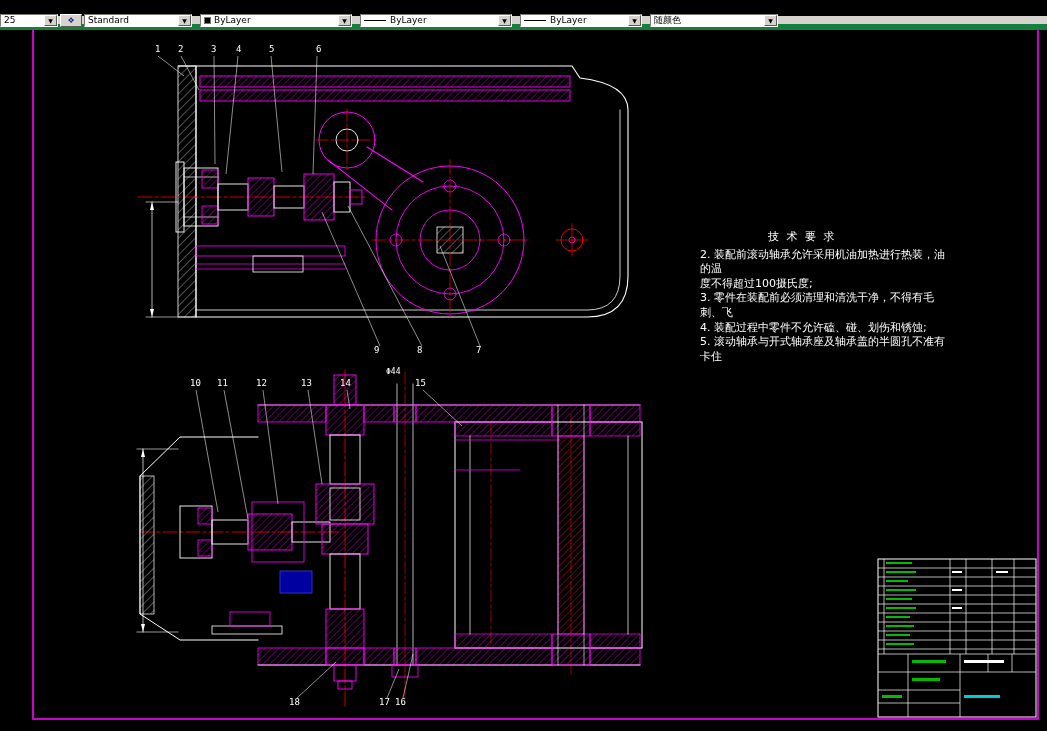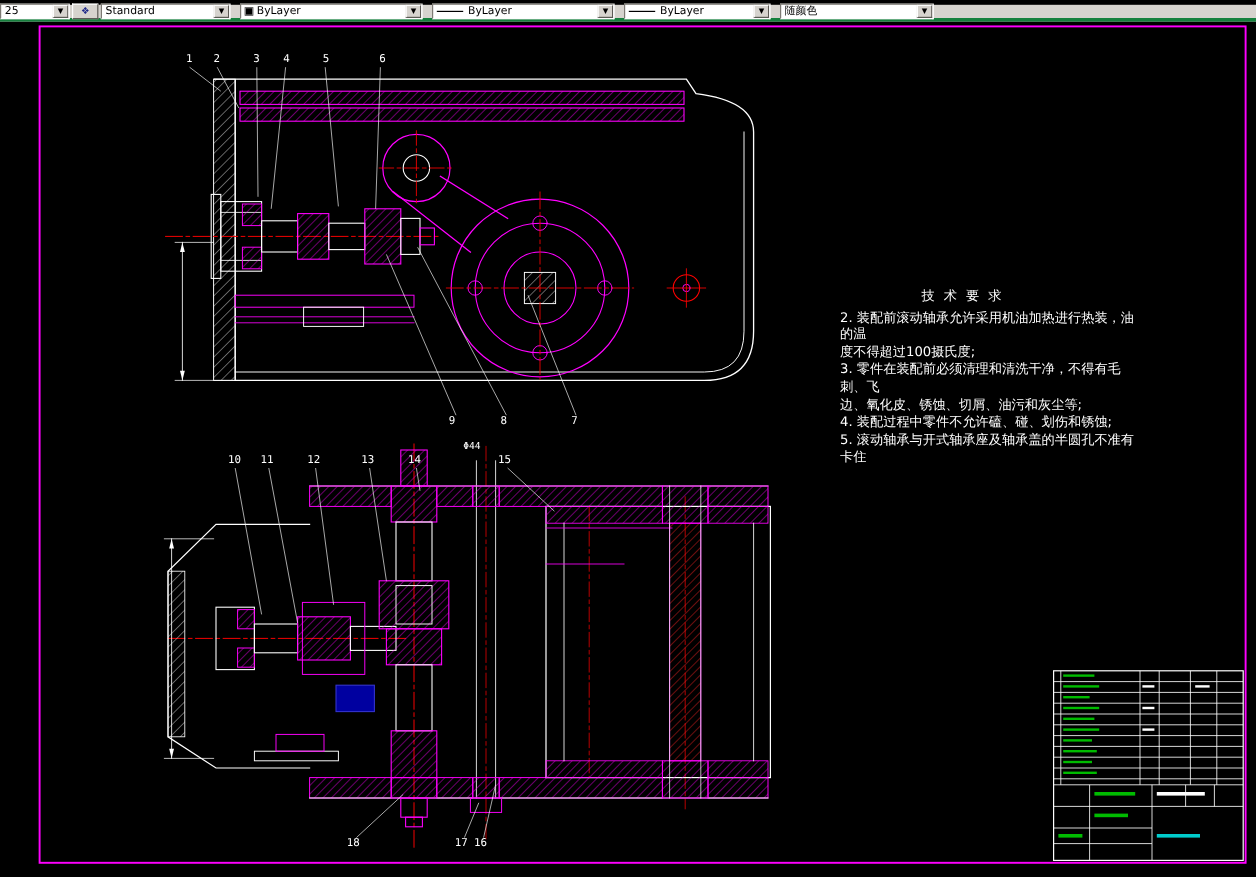--- a/index.html
+++ b/index.html
@@ -1,22 +1,22 @@
 <!DOCTYPE html>
 <html><head>
 <meta charset="utf-8">
 <style>
   * { margin:0; padding:0; box-sizing:border-box; }
   html,body { width:1047px; height:731px; background:#000; overflow:hidden;
               font-family:"DejaVu Sans", sans-serif; position:relative; }
 
   
-  .toolbar { position:absolute; top:4px; left:0; width:1047px; height:14px;
+  .toolbar { position:absolute; top:16px; left:0; width:1047px; height:14px;
              background:#d6d3ce; display:flex; align-items:center; gap:0;
-             border-bottom:3px solid #15803d; z-index:5; }
+             border-bottom:6px solid #15803d; z-index:5; }
   .combo { height:13px; background:#fff; border:1px solid;
            border-color:#7d7a74 #fdfdfd #fdfdfd #7d7a74;
            display:flex; align-items:center; font-size:9px; color:#000;
            padding-left:3px; white-space:nowrap; overflow:hidden; }
   .combo .arrow { margin-left:auto; width:13px; height:11px; background:#d6d3ce;
                   border:1px solid; border-color:#fdfdfd #5c5a55 #5c5a55 #fdfdfd;
                   font-size:6px; line-height:9px; text-align:center; color:#000;
                   flex:0 0 13px; }
   .tbtn { width:22px; height:13px; background:#d6d3ce; border:1px solid;
           border-color:#fdfdfd #5c5a55 #5c5a55 #fdfdfd; margin:0 2px;
@@ -24,21 +24,21 @@
   .swatch { width:7px; height:7px; background:#000; border:1px solid #777;
             margin-right:3px; flex:0 0 7px; }
   .linesample { width:22px; height:1px; background:#000; margin-right:4px; flex:0 0 22px; }
   .sp { width:8px; flex:0 0 8px; }
 
   
   .canvas { position:absolute; top:0; left:0; width:1047px; height:731px; background:#000; }
   svg text { font-family:"DejaVu Sans Mono", monospace; }
 
   
-  .techreq { position:absolute; left:700px; top:240px; width:250px; color:#fff;
+  .techreq { position:absolute; left:700px; top:230px; width:250px; color:#fff;
              font-size:11px; line-height:14.6px; z-index:3; }
   .techreq .title { margin-left:68px; margin-bottom:3px; letter-spacing:2px; }
 </style>
 </head>
 <body>
 
 <div class="canvas">
 <svg width="1047" height="731" viewBox="0 0 1047 731">
   <defs>
     <pattern id="hw" patternUnits="userSpaceOnUse" width="6" height="6" patternTransform="rotate(45)">
@@ -293,21 +293,20 @@
     </g>
   </g>
 </svg>
 </div>
 
 <div class="techreq">
   <div class="title">技 术 要 求</div>
   <div>2. 装配前滚动轴承允许采用机油加热进行热装，油的温</div>
   <div>度不得超过100摄氏度;</div>
   <div>3. 零件在装配前必须清理和清洗干净，不得有毛刺、飞</div>
-  <div>边、氧化皮、锈蚀、切屑、油污和灰尘等;</div>
   <div>4. 装配过程中零件不允许磕、碰、划伤和锈蚀;</div>
   <div>5. 滚动轴承与开式轴承座及轴承盖的半圆孔不准有卡住</div>
 </div>
 
 <div class="toolbar">
   <div class="combo" style="width:58px">
     <span>25</span>
     <span class="arrow">▼</span>
   </div>
   <div class="tbtn">

